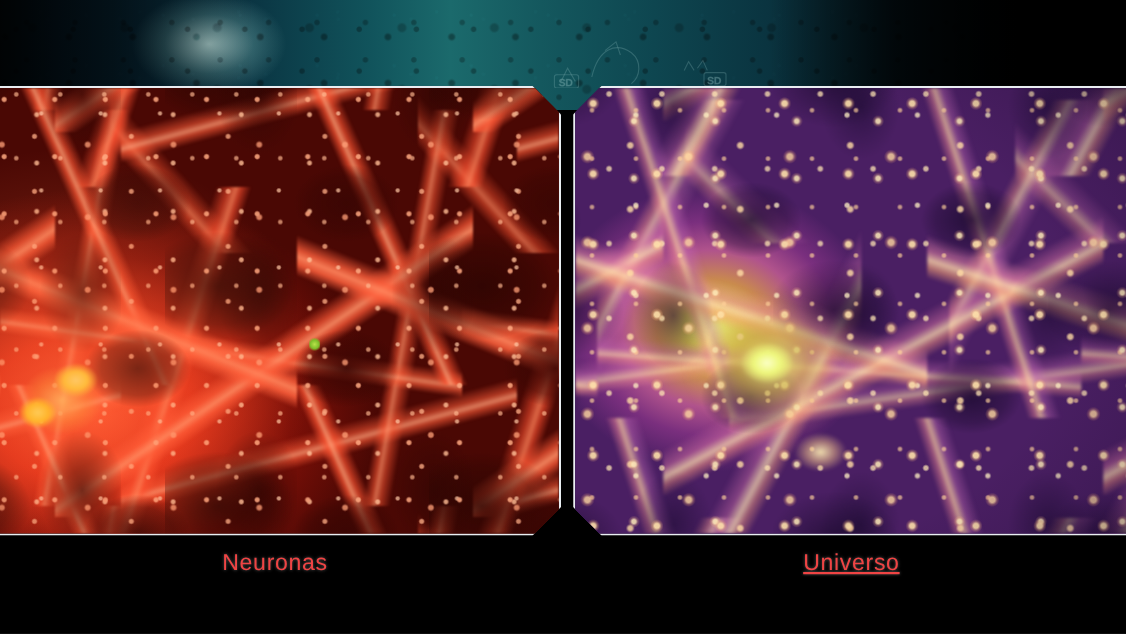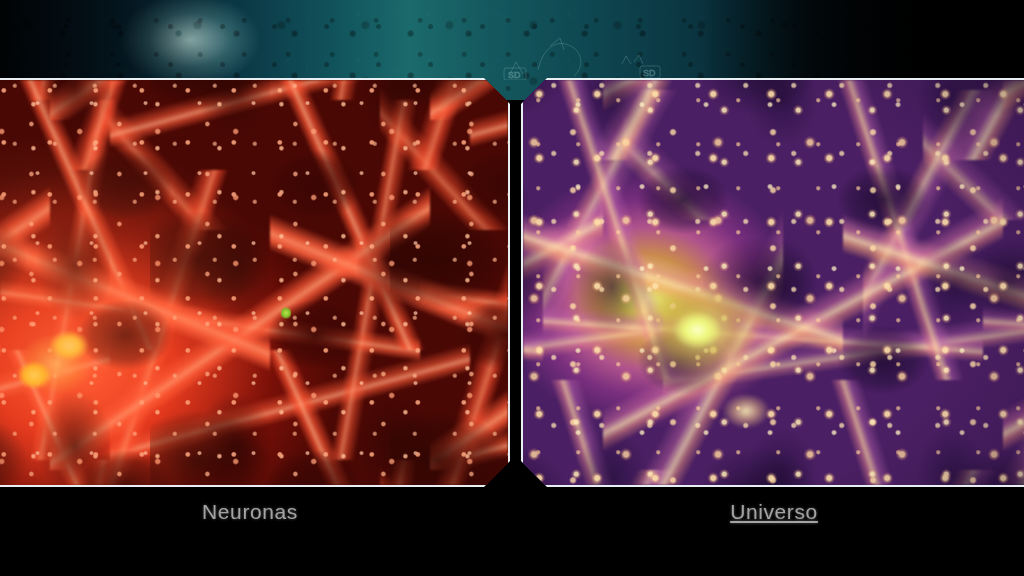--- a/index.html
+++ b/index.html
@@ -217,21 +217,21 @@
   }
 
   
   #bottomstrip{
     position:absolute; left:0; top:487px; width:1024px; height:89px;
     background:#000;
   }
   .caption{
     position:absolute; top:500px;
     font-size:21px; letter-spacing:.6px;
-    color:#a3a3a3;
+    color:#ef4444;
     text-shadow:0 0 3px rgba(255,255,255,.35);
     white-space:nowrap;
   }
   #caption-left{ left:0; width:500px; text-align:center; }
   #caption-right{ left:524px; width:500px; text-align:center;text-decoration:underline; }
 </style>
 </head>
 <body>
 
 <div id="stage">

